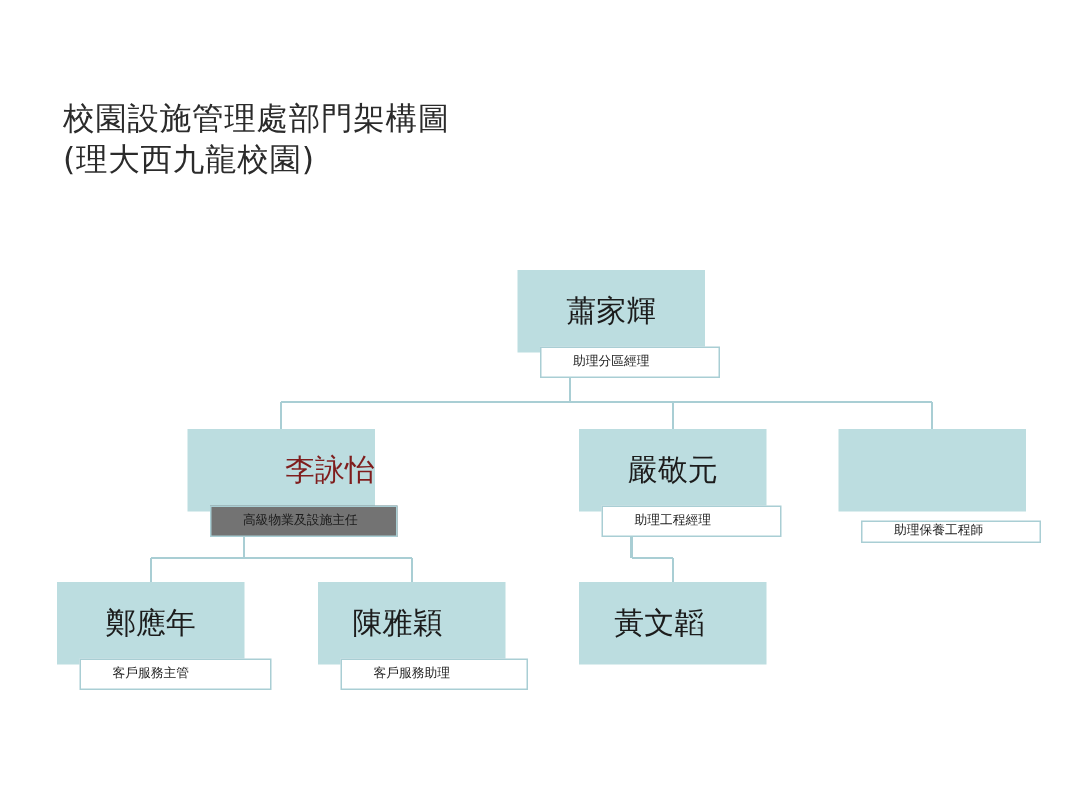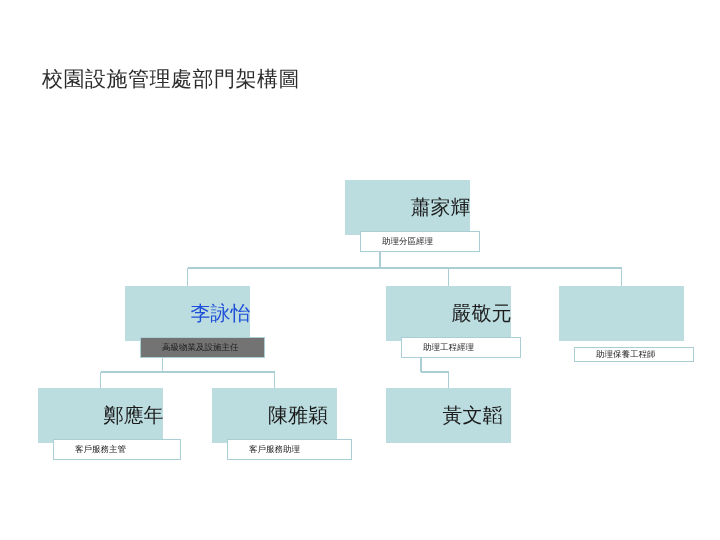--- a/index.html
+++ b/index.html
@@ -60,21 +60,20 @@
   .node-name {
     position: absolute;
     left: 0;
     top: 0;
     width: 100%;
     text-align: center;
     color: #1c1c1c;
     font-size: 20px;
     line-height: 1;
     white-space: nowrap;
-    padding-left: 33px;
   }
   .node-title {
     position: absolute;
     background: #ffffff;
     border: 1px solid #a9ced4;
     box-sizing: border-box;
     color: #1c1c1c;
     font-size: 8.5px;
     line-height: 1;
     display: flex;
@@ -84,20 +83,21 @@
     overflow: hidden;
   }
 </style>
 </head>
 <body>
 
 <div id="canvas">
 
   <div id="title-block">
     <div class="title-line">校園設施管理處部門架構圖</div>
+    <div class="title-line">(理大西九龍校園)</div>
   </div>
 
   <svg id="connectors" viewBox="0 0 720 540" preserveAspectRatio="none">
       <line x1="380" y1="252" x2="380" y2="268" stroke="#a9ced4" stroke-width="1.4" shape-rendering="crispEdges"></line>
       <line x1="187.5" y1="268" x2="621.5" y2="268" stroke="#a9ced4" stroke-width="1.4" shape-rendering="crispEdges"></line>
       <line x1="187.5" y1="268" x2="187.5" y2="286" stroke="#a9ced4" stroke-width="1.4" shape-rendering="crispEdges"></line>
       <line x1="448.5" y1="268" x2="448.5" y2="286" stroke="#a9ced4" stroke-width="1.4" shape-rendering="crispEdges"></line>
       <line x1="621.5" y1="268" x2="621.5" y2="286" stroke="#a9ced4" stroke-width="1.4" shape-rendering="crispEdges"></line>
       <line x1="162.5" y1="358" x2="162.5" y2="372" stroke="#a9ced4" stroke-width="1.4" shape-rendering="crispEdges"></line>
       <line x1="100.5" y1="372" x2="274.5" y2="372" stroke="#a9ced4" stroke-width="1.4" shape-rendering="crispEdges"></line>
@@ -109,21 +109,21 @@
     </svg>
 
   <div id="node-layer">
       <div class="node" style="left: 345px; top: 180px; width: 125px; height: 55px;">
         <div class="node-box" style="width: 125px; height: 55px; background: rgb(188, 221, 224);"></div>
         <div class="node-name" style="top: 17px; color: rgb(28, 28, 28);">蕭家輝</div>
         <div class="node-title" style="left: 15px; top: 51px; width: 120px; height: 21px; background: rgb(255, 255, 255); border-color: rgb(169, 206, 212); color: rgb(28, 28, 28);">助理分區經理</div>
       </div>
       <div class="node" style="left: 125px; top: 286px; width: 125px; height: 55px;">
         <div class="node-box" style="width: 125px; height: 55px; background: rgb(188, 221, 224);"></div>
-        <div class="node-name" style="top: 17px; color: #1d4ed8;">李詠怡</div>
+        <div class="node-name" style="top: 17px; color: #7f1d1d; text-align: right;">李詠怡</div>
         <div class="node-title" style="left: 15px; top: 51px; width: 125px; height: 21px; background: #737373; border-color: rgb(169, 206, 212); color: rgb(28, 28, 28);">高級物業及設施主任</div>
       </div>
       <div class="node" style="left: 386px; top: 286px; width: 125px; height: 55px;">
         <div class="node-box" style="width: 125px; height: 55px; background: rgb(188, 221, 224);"></div>
         <div class="node-name" style="top: 17px; color: rgb(28, 28, 28);">嚴敬元</div>
         <div class="node-title" style="left: 15px; top: 51px; width: 120px; height: 21px; background: rgb(255, 255, 255); border-color: rgb(169, 206, 212); color: rgb(28, 28, 28);">助理工程經理</div>
       </div>
       <div class="node" style="left: 559px; top: 286px; width: 125px; height: 55px;">
         <div class="node-box" style="width: 125px; height: 55px; background: rgb(188, 221, 224);"></div>
         <div class="node-title" style="left: 15px; top: 61px; width: 120px; height: 15px; background: rgb(255, 255, 255); border-color: rgb(169, 206, 212); color: rgb(28, 28, 28);">助理保養工程師</div>

